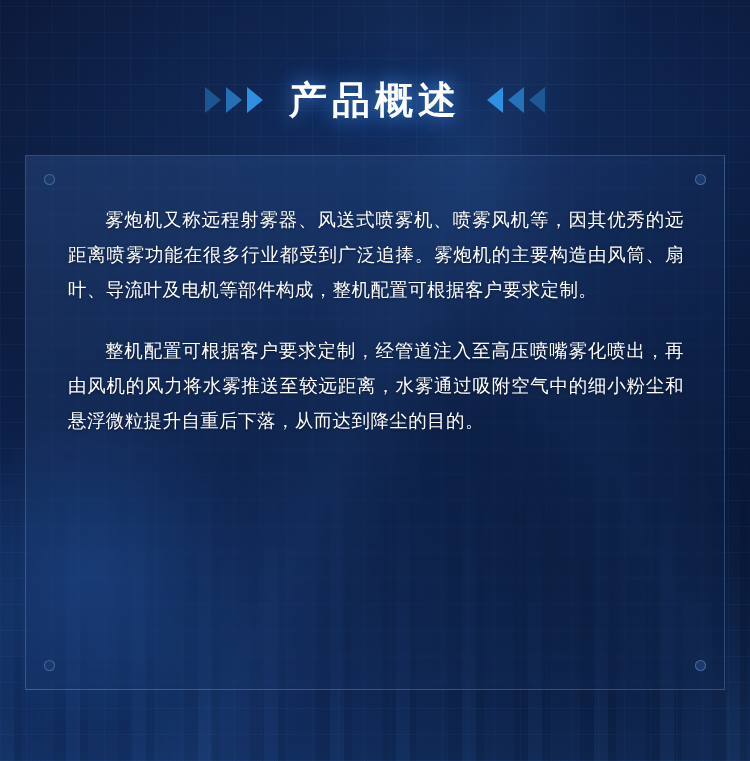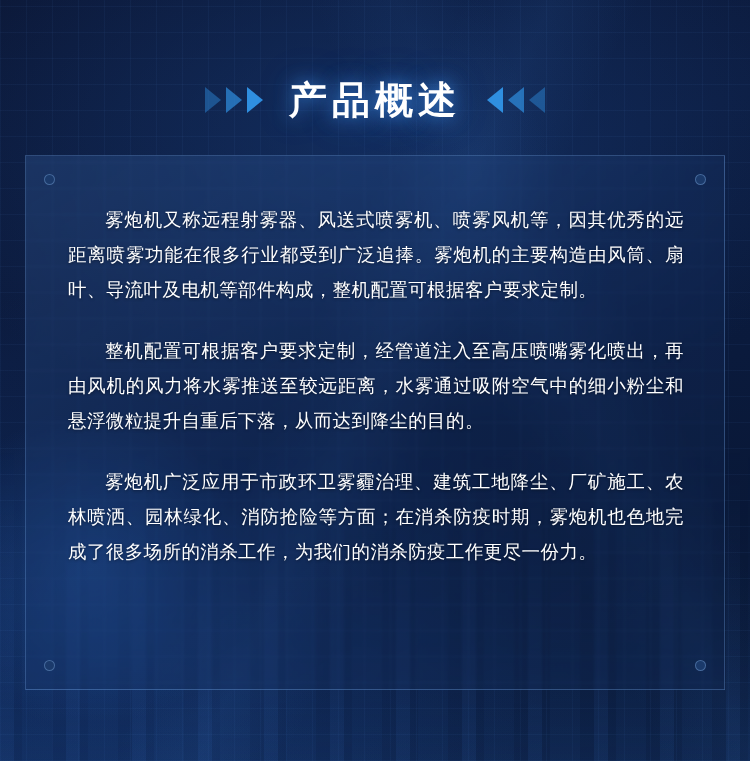--- a/index.html
+++ b/index.html
@@ -170,17 +170,16 @@
 
   <div class="panel">
     <span class="corner-dot cd-tl"></span>
     <span class="corner-dot cd-tr"></span>
     <span class="corner-dot cd-bl"></span>
     <span class="corner-dot cd-br"></span>
 
     <div class="panel-body">
       <p class="para">雾炮机又称远程射雾器、风送式喷雾机、喷雾风机等，因其优秀的远距离喷雾功能在很多行业都受到广泛追捧。雾炮机的主要构造由风筒、扇叶、导流叶及电机等部件构成，整机配置可根据客户要求定制。</p>
       <p class="para">整机配置可根据客户要求定制，经管道注入至高压喷嘴雾化喷出，再由风机的风力将水雾推送至较远距离，水雾通过吸附空气中的细小粉尘和悬浮微粒提升自重后下落，从而达到降尘的目的。</p>
-      <p class="para">雾炮机广泛应用于市政环卫雾霾治理、建筑工地降尘、厂矿施工、农林喷洒、园林绿化、消防抢险等方面；在消杀防疫时期，雾炮机也色地完成了很多场所的消杀工作，为我们的消杀防疫工作更尽一份力。</p>
     </div>
   </div>
 
 </div>
 
 </body></html>

